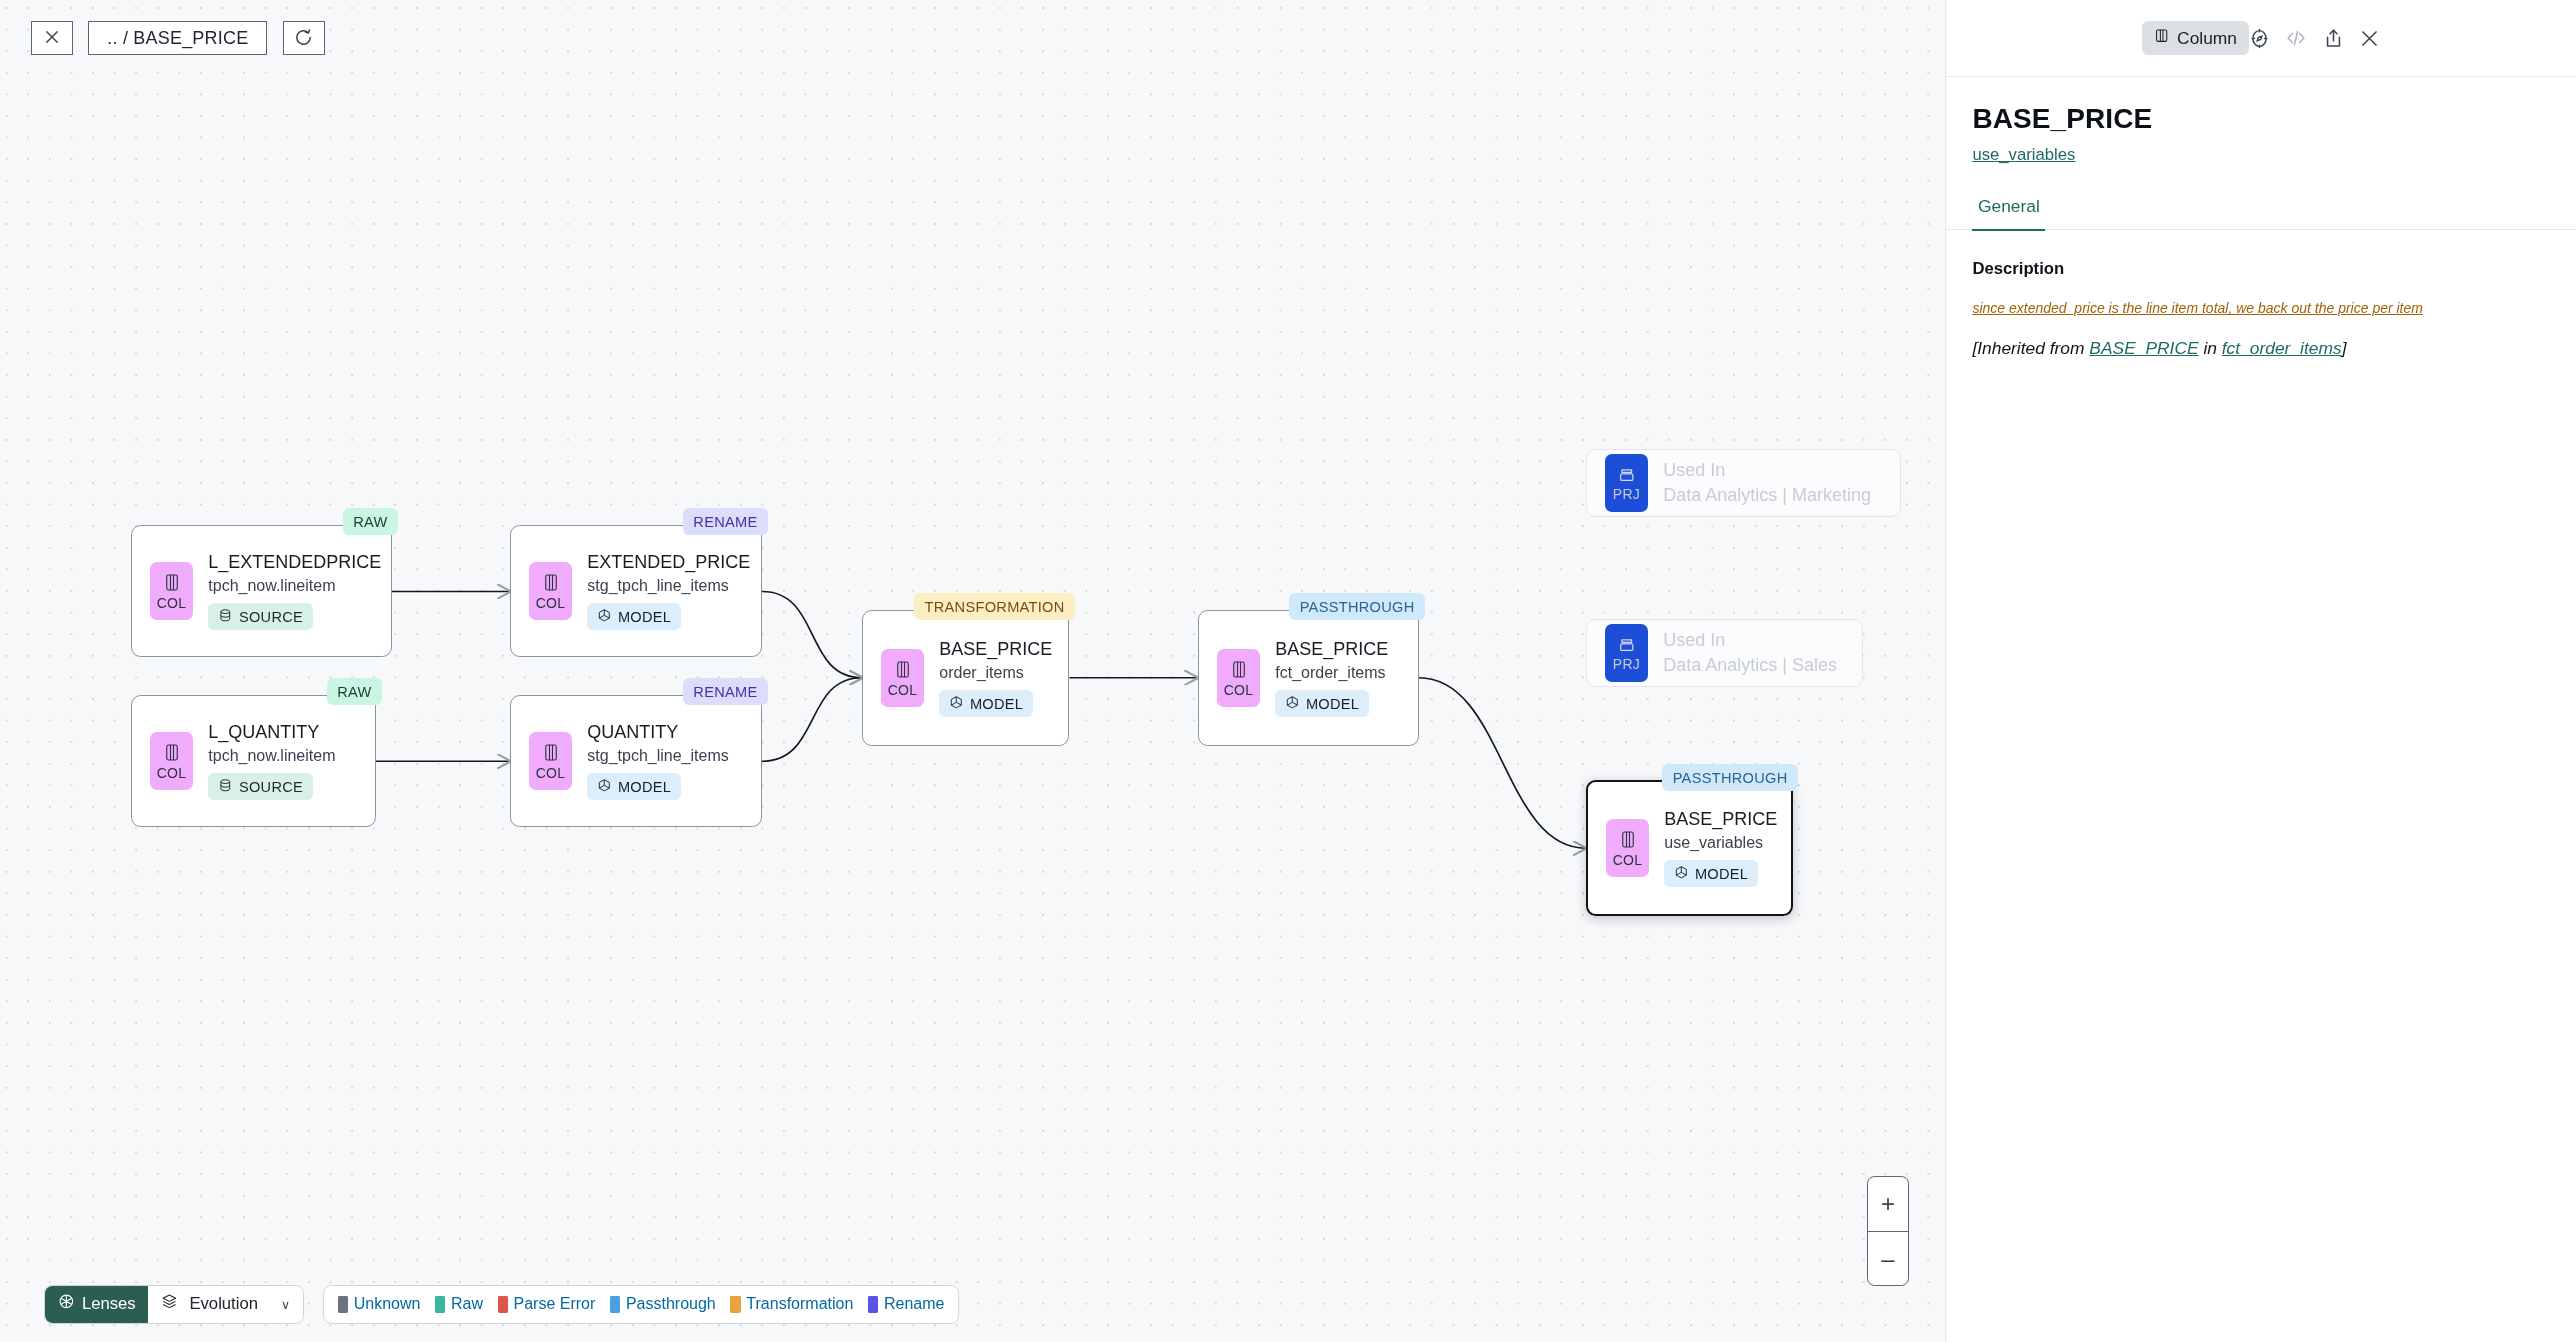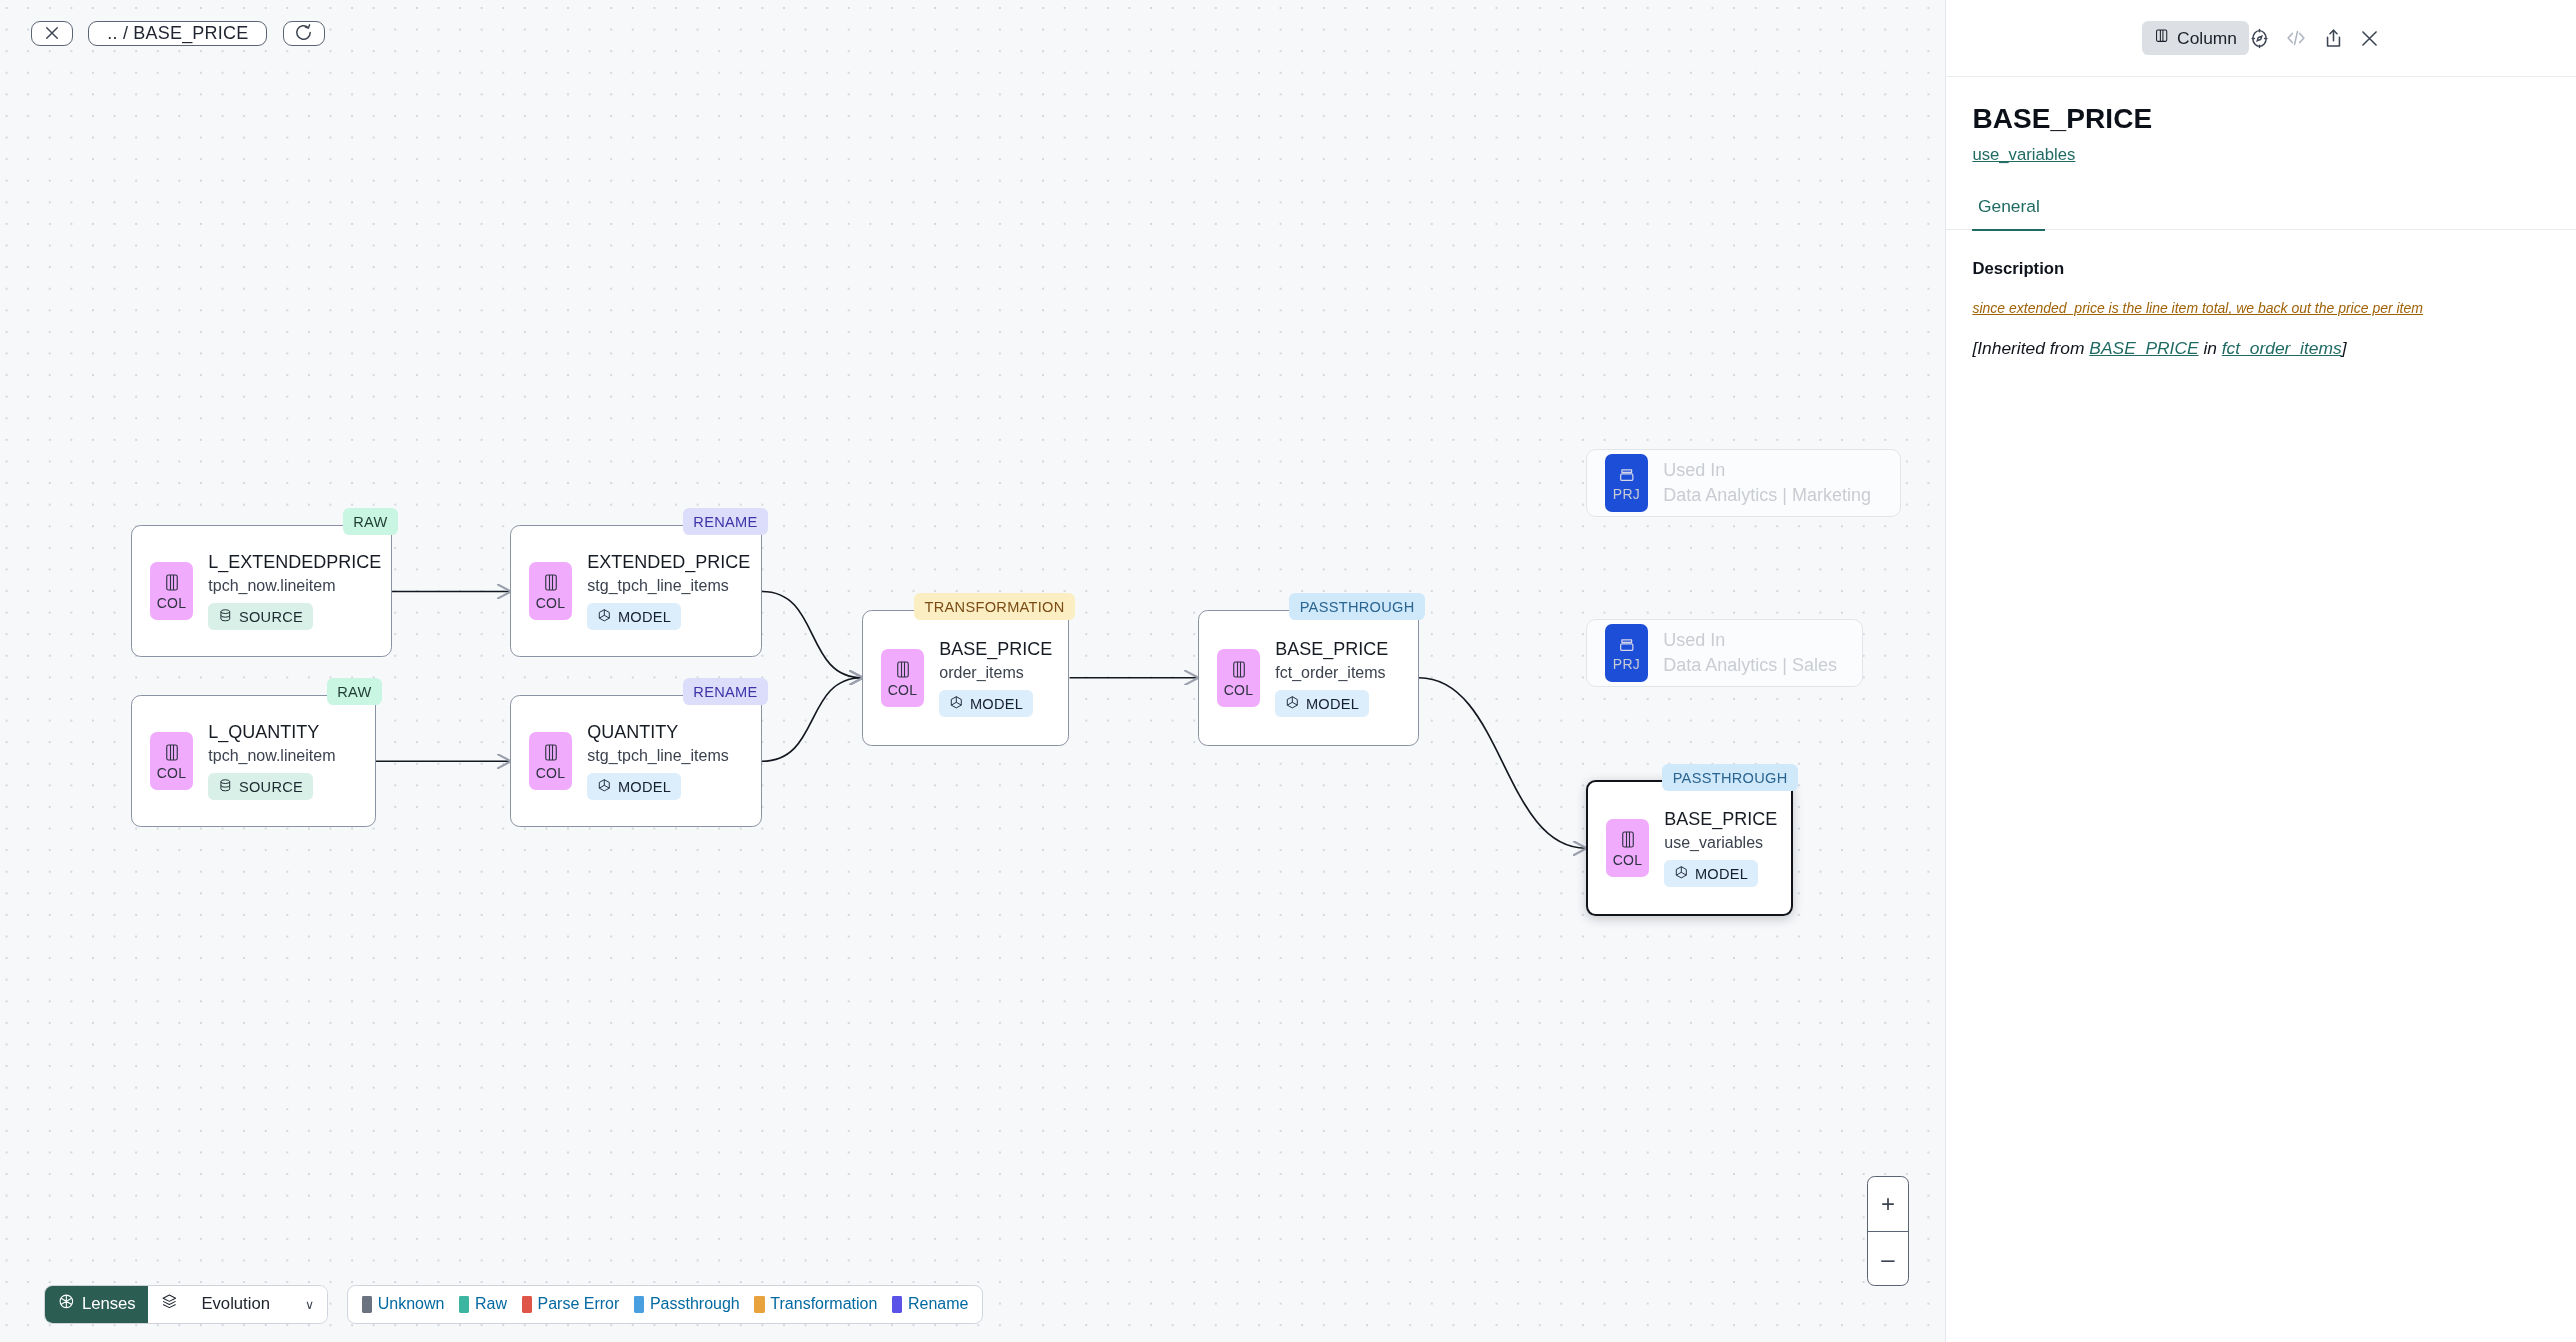--- a/index.html
+++ b/index.html
@@ -20,22 +20,22 @@
     background-image: radial-gradient(circle at 1.1px 1.1px, #d3d7de 1.1px, transparent 1.2px);
     background-size: 21.6px 21.6px;
     background-position: 5.6px 7px;
     overflow: hidden;
     flex: 0 0 auto;
   }
 
   
   .topbar { position: absolute; top: 21px; left: 31px; display: flex; align-items: center; gap: 15.3px; z-index: 40; }
   .tb-btn {
-    background: #fff; border: 1.1px solid #5b6472; border-radius: 9px;
-    height: 25px; display: flex; align-items: center; justify-content: center;
+    background: #fff; border: 1.1px solid #5b6472; border-radius: 0;
+    height: 34px; display: flex; align-items: center; justify-content: center;
     cursor: pointer; color: #3d4552;
   }
   .tb-square { width: 42px; }
   .tb-crumb { padding: 0 18px; font-size: 18px; color: #1f2430; letter-spacing: 0.2px; white-space: nowrap; }
 
   
   .node {
     position: absolute;
     background: #ffffff;
     border: 1.2px solid #8a93a3;
@@ -98,21 +98,21 @@
   .zoomctl div + div { border-top: 1.1px solid #5b6472; }
 
   
   .bottombar { position: absolute; left: 44px; bottom: 19.5px; display: flex; align-items: center; gap: 19px; z-index: 40; }
   .lensgrp { display: flex; border: 1.1px solid #cfd4dc; border-radius: 8.4px; overflow: hidden; height: 39px; background: #fff; }
   .lens-btn {
     background: #2c5d53; color: #fff; display: flex; align-items: center; gap: 7.7px;
     padding: 0 12.5px; font-size: 16.7px; cursor: pointer;
   }
   .evo-btn {
-    background: #fff; color: #20252f; display: flex; align-items: center; gap: 24px;
+    background: #fff; color: #20252f; display: flex; align-items: center; gap: 12px;
     padding: 0 12.5px; font-size: 16.7px; cursor: pointer;
   }
   .evo-caret { font-size: 12.5px; color: #3d4552; margin-left: 11px; }
   .legend {
     display: flex; align-items: center; gap: 14.6px; height: 39px; background: #fff;
     border: 1.1px solid #cfd4dc; border-radius: 8.4px; padding: 0 14px;
   }
   .leg-item { display: flex; align-items: flex-end; gap: 5.6px; font-size: 16px; color: #0369a1; white-space: nowrap; }
   .leg-sw { width: 10.4px; height: 16.7px; border-radius: 1.4px; flex: 0 0 auto; }
 

